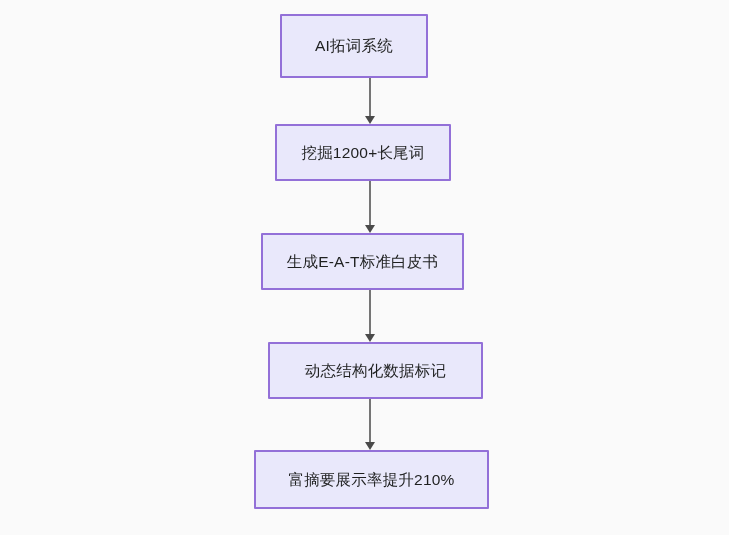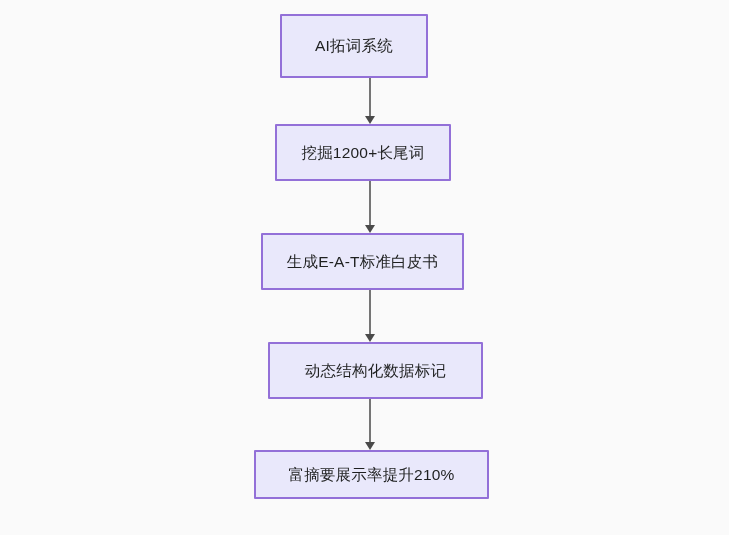--- a/index.html
+++ b/index.html
@@ -82,17 +82,17 @@
   </div>
 
   <div class="node" style="left:261px; top:233px; width:203px; height:57px;">
     <span class="node-label">生成E-A-T标准白皮书</span>
   </div>
 
   <div class="node" style="left:268px; top:342px; width:215px; height:57px;">
     <span class="node-label">动态结构化数据标记</span>
   </div>
 
-  <div class="node" style="left:254px; top:450px; width:235px; height:49px;">
+  <div class="node" style="left:254px; top:450px; width:235px; height:59px;">
     <span class="node-label">富摘要展示率提升210%</span>
   </div>
 
 </div>
 
 </body></html>

